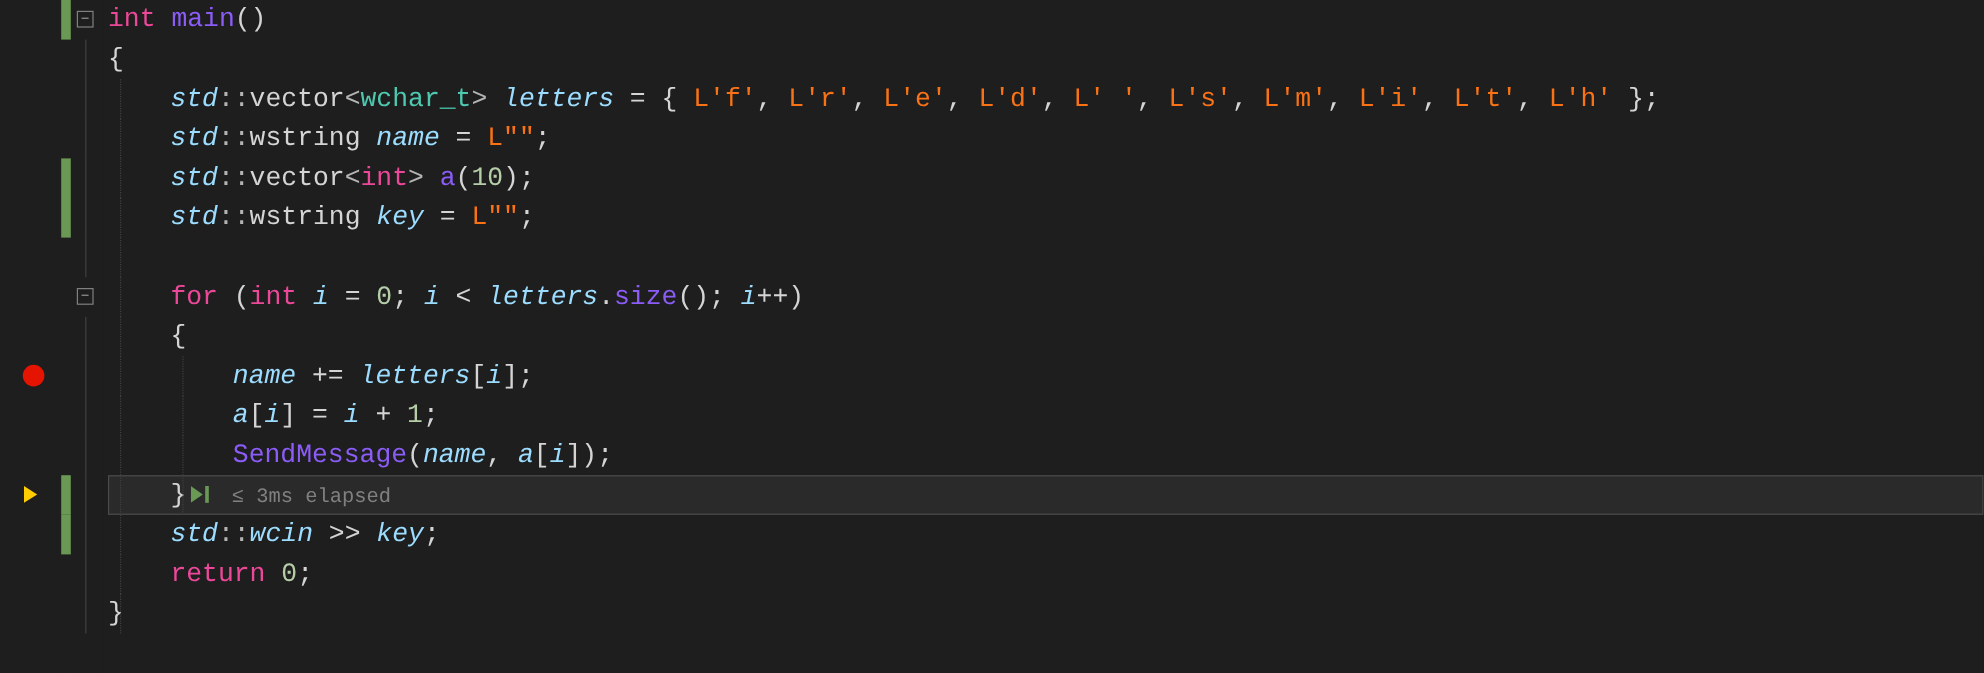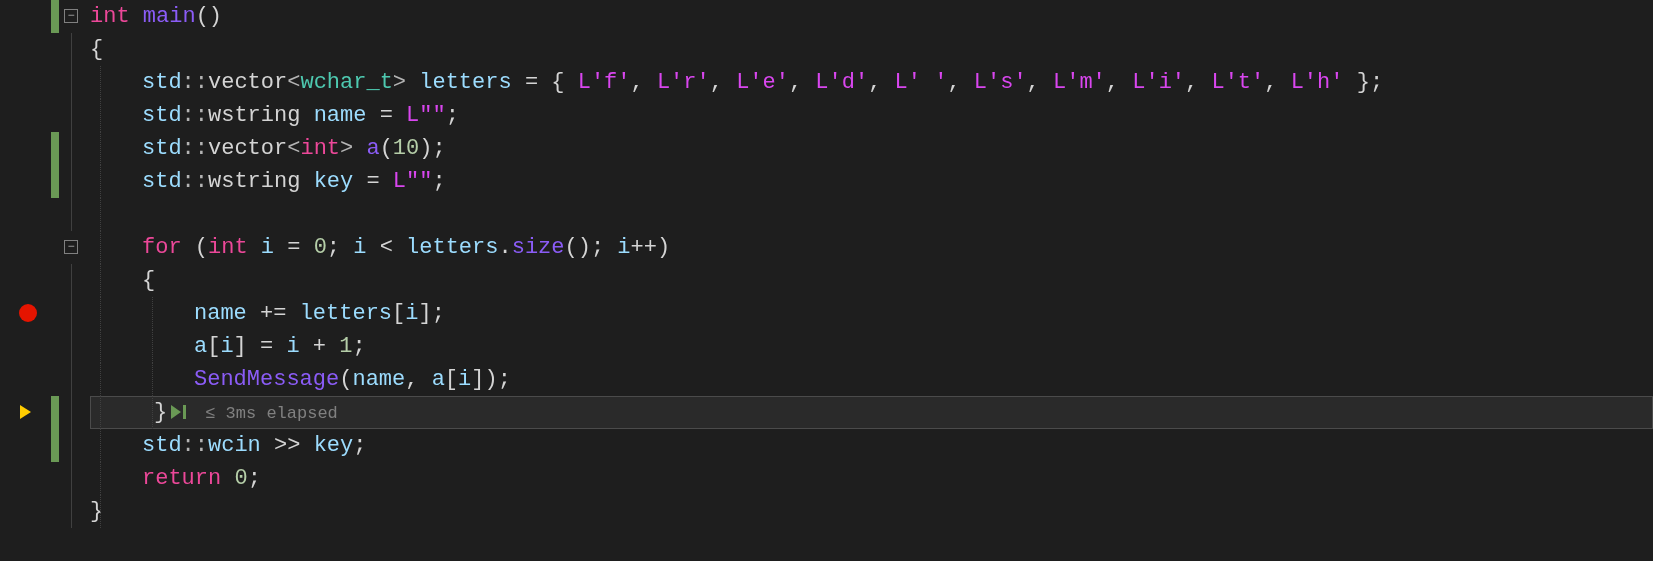--- a/index.html
+++ b/index.html
@@ -84,21 +84,20 @@
     padding-left:4px;
   }
   .code-col .row {
     height:33px;
     position:relative;
   }
   .row.current {
     background:#2a2a2a;
     outline:1px solid #4b4b4b;
     outline-offset:-1px;
-    padding-left:12px;
   }
   
   .g1, .g2, .g3 {
     position:absolute; top:0; height:33px; width:0;
     border-left:1px dotted #404040;
   }
   .g1 { left:10px; }
   .g2 { left:62px; }
   
   .run-to {
@@ -109,22 +108,22 @@
   .run-to svg { vertical-align:middle; }
   .hint {
     color:#808080;
     font-size:17px;
     margin-left:14px;
   }
   
   .kw  { color:#ec4899; }            
   .typ { color:#4ec9b0;margin-top:20px; }            
   .fn  { color:#8b5cf6;text-align:center; }            
-  .var { color:#9cdcfe; }            
-  .str { color:#d946ef;margin-top:42px; }            
+  .var { color:#9cdcfe;font-style:italic; }            
+  .str { color:#f97316;margin-top:42px; }            
   .num { color:#b5cea8; }            
   .pun { color:#d4d4d4; }            
   .op  { color:#b4b4b4; }            
   .txt { color:#d4d4d4; }
 </style>
 </head>
 <body>
 
 <div class="editor">
   <div class="glyph-col" id="glyphs">

